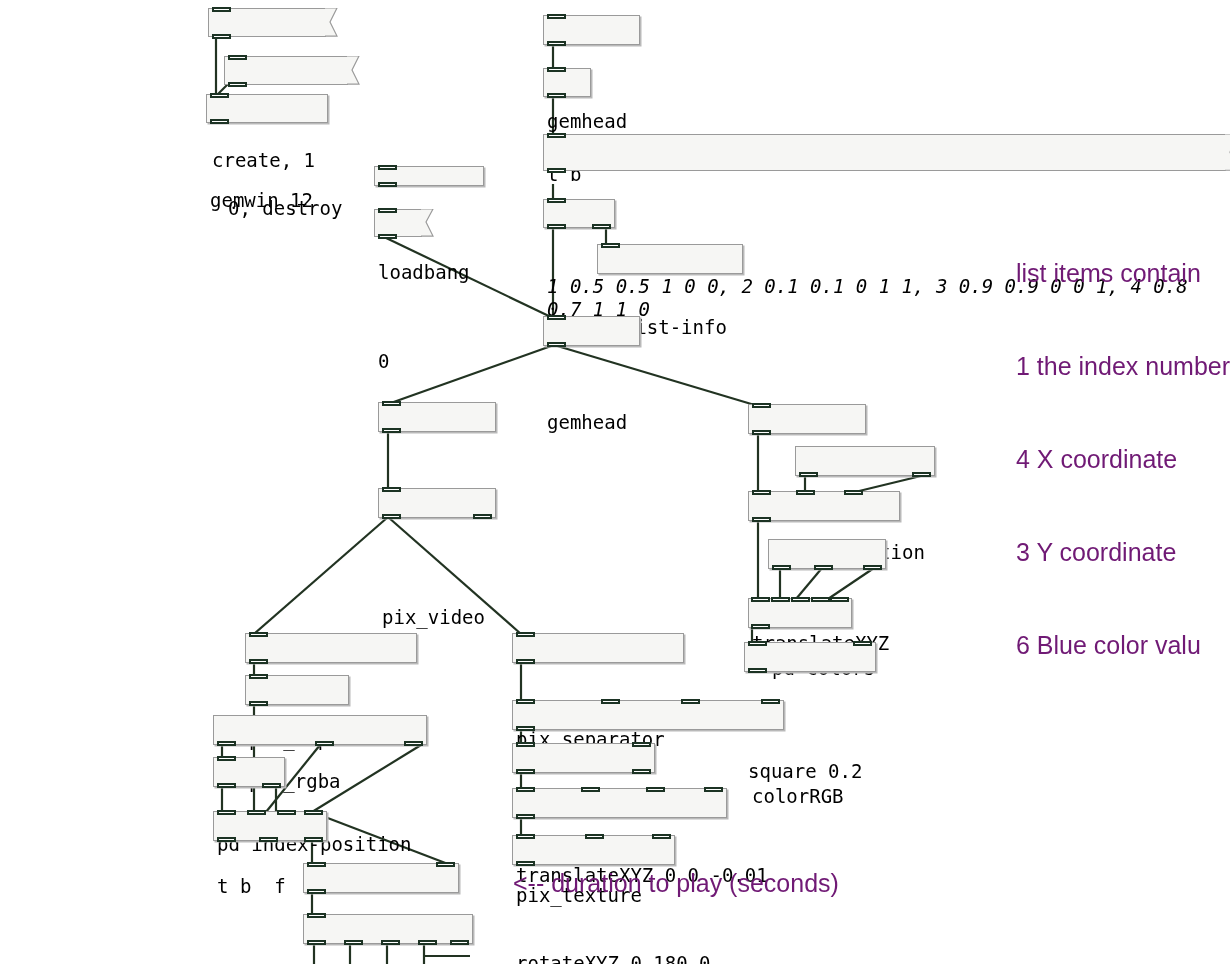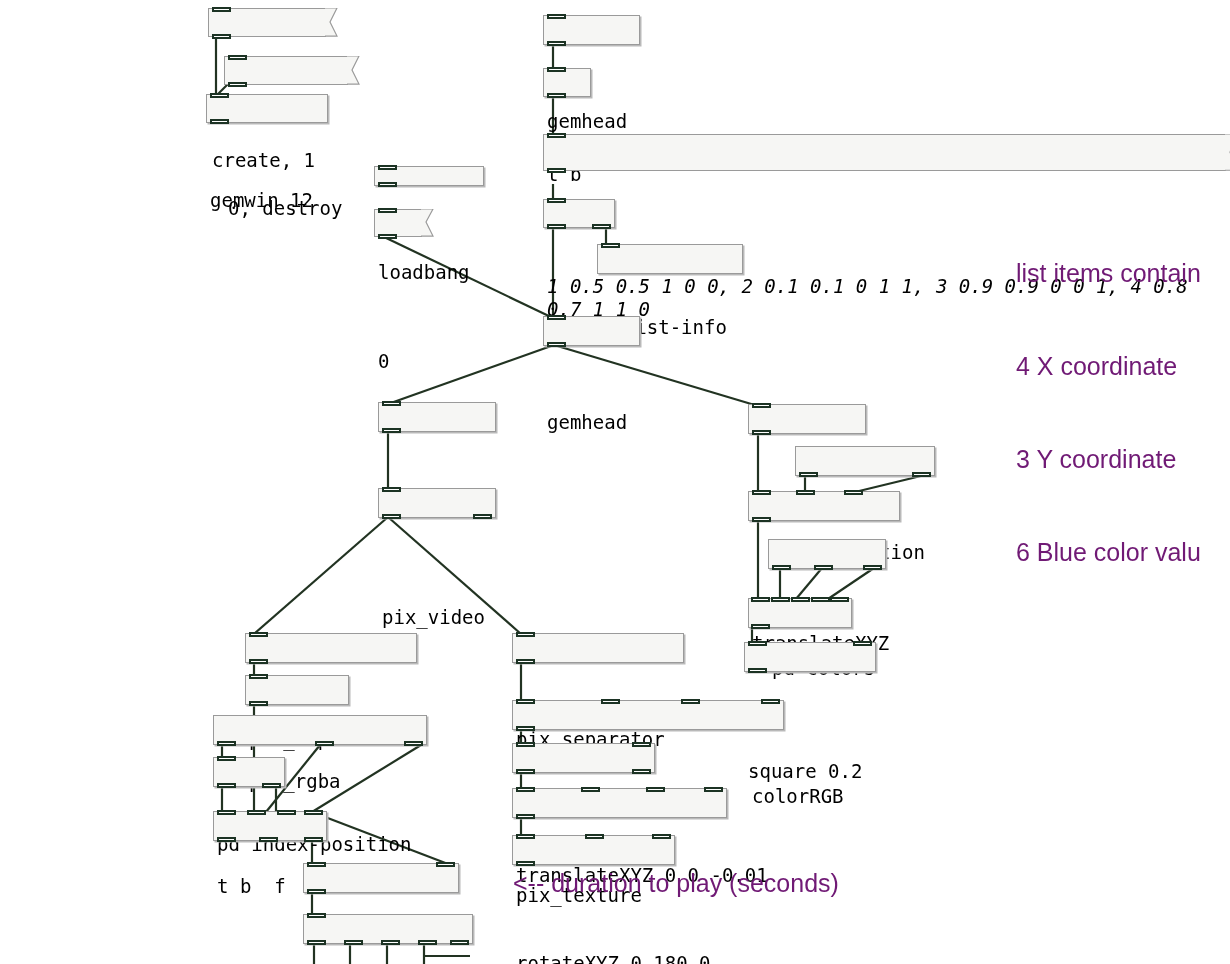--- a/index.html
+++ b/index.html
@@ -416,20 +416,21 @@
   <div class="box obj" style="left:512px; top:835px; width:163px; height:30px;">
     <span class="iol in" style="left:3px;"></span>
     <span class="iol in" style="left:72px;"></span>
     <span class="iol in" style="right:3px;"></span>
     <span class="iol out" style="left:3px;"></span>
     
   </div>
 
   <div class="comment" style="left:1016px; top:196px;">
     <div>list items contain</div>
+    <div>1 the index number</div>
     <div>4 X coordinate</div>
     <div>3 Y coordinate</div>
     <div>6 Blue color valu</div>
   </div>
 
   <div class="comment" style="left:513px; top:868px;">&lt;-- duration to play (seconds)</div>
 
 </div>
 
 </body></html>

